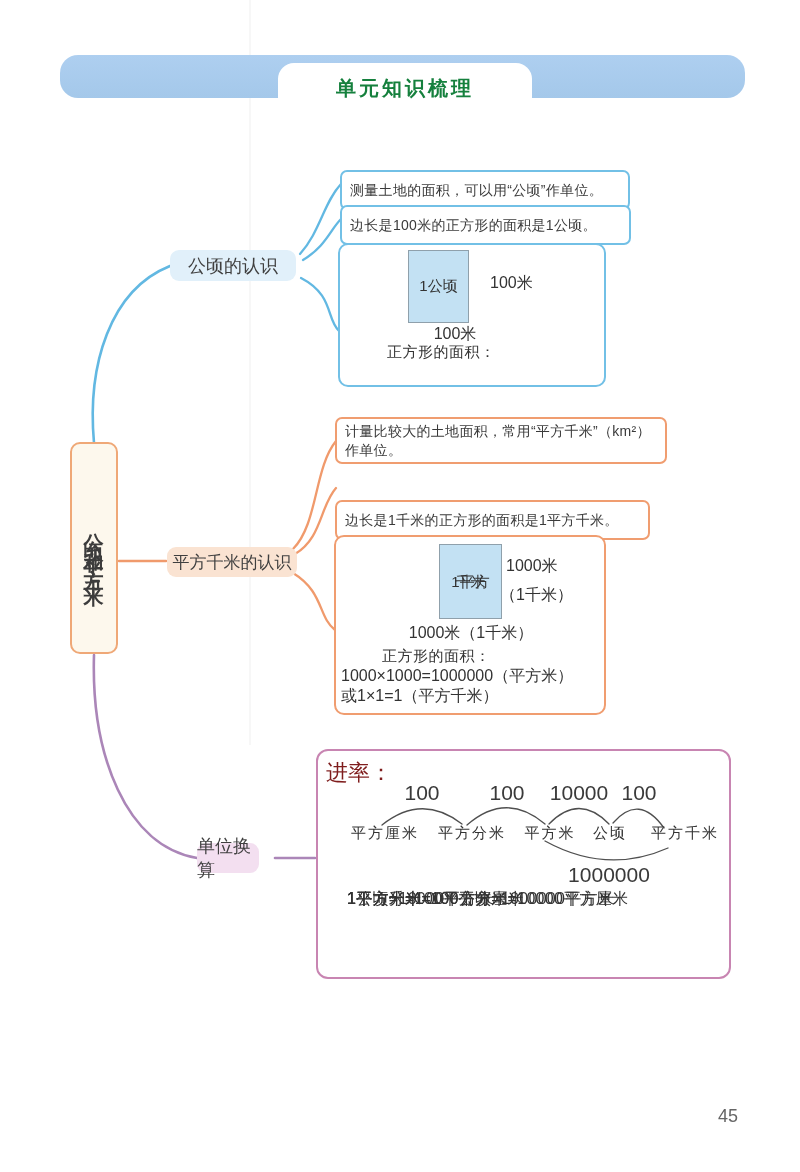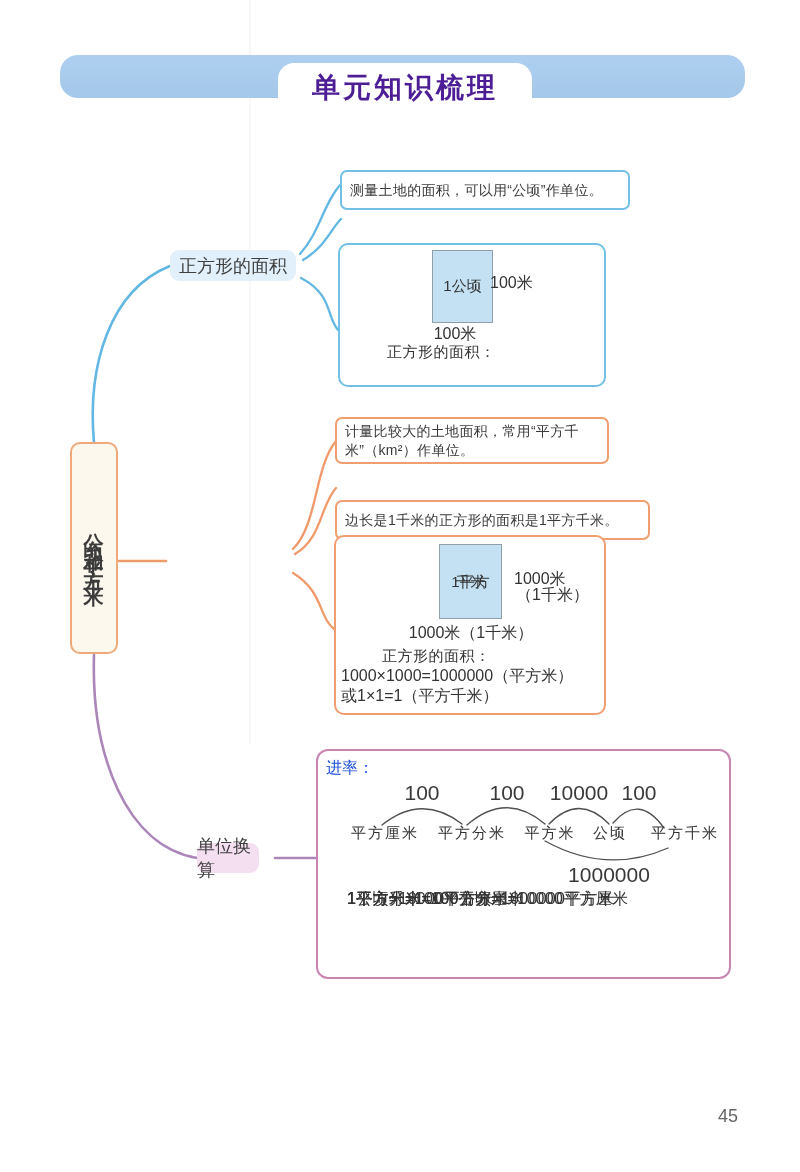--- a/index.html
+++ b/index.html
@@ -6,57 +6,57 @@
   .page{
     position:relative;width:800px;height:1172px;background:#ffffff;overflow:hidden;
     font-family:"Liberation Sans","DejaVu Sans",sans-serif;color:#3c3c3c;
   }
   .crease{position:absolute;left:249px;top:0;width:2px;height:745px;background:rgba(120,120,120,0.06);}
   
   .banner{position:absolute;left:60px;top:55px;width:685px;height:43px;border-radius:18px;
     background:linear-gradient(180deg,#aecff0,#a4c8ea);}
   .title-pill{position:absolute;left:278px;top:63px;width:254px;height:50px;border-radius:16px;
     background:#ffffff;display:flex;align-items:center;justify-content:center;}
-  .title-pill .t{font-size:28px;font-weight:bold;color:#4c1d95;letter-spacing:3px;}
+  .title-pill .t{font-size:20px;font-weight:bold;color:#15803d;letter-spacing:3px;}
   
   .connectors{position:absolute;left:0;top:0;width:800px;height:1172px;}
   
   .root-node{position:absolute;left:70px;top:442px;width:48px;height:212px;border:2.5px solid #efa877;
     border-radius:10px;background:#fdf8ed;display:flex;align-items:center;justify-content:center;box-sizing:border-box;}
   .root-node .v{writing-mode:vertical-rl;text-orientation:upright;font-size:20px;font-weight:bold;
     color:#3c3c3c;letter-spacing:9px;line-height:1;}
   
   .branch-label{position:absolute;border-radius:9px;display:flex;align-items:center;justify-content:center;
     font-size:18px;color:#3f3f3f;}
   .bl-hectare{left:170px;top:250px;width:126px;height:31px;background:#e1f0fa;}
   .bl-sqkm{left:167px;top:547px;width:130px;height:30px;background:#fae3d2;font-size:17px;}
   .bl-conv{left:197px;top:843px;width:62px;height:30px;background:#f3dff0;}
   
   .note{position:absolute;background:#fff;box-sizing:border-box;display:flex;align-items:center;
     font-size:14px;line-height:19px;color:#3a3a3a;padding:18px 8px;letter-spacing:0.3px;}
   .note-blue{border:2px solid #72c0e6;border-radius:7px;}
   .note-orange{border:2px solid #f09d70;border-radius:7px;}
   .nb1{left:340px;top:170px;width:290px;height:27px;}
   .nb2{left:340px;top:205px;width:291px;height:28px;}
-  .no1{left:335px;top:417px;width:274px;height:47px;}
+  .no1{left:335px;top:417px;width:332px;height:47px;}
   .no2{left:335px;top:500px;width:315px;height:26px;}
   
   .bigbox{position:absolute;background:#fff;box-sizing:border-box;}
   .bb-blue{left:338px;top:243px;width:268px;height:144px;border:2px solid #72c0e6;border-radius:10px;}
   .bb-orange{left:334px;top:535px;width:272px;height:180px;border:2px solid #f09d70;border-radius:10px;}
   .bb-pink{left:316px;top:749px;width:415px;height:230px;border:2px solid #c885b2;border-radius:12px;}
   .bigbox *{position:absolute;}
   .sq{background:#c3e1f3;border:1.5px solid #8fa0ab;box-sizing:border-box;display:flex;
     align-items:center;justify-content:center;flex-direction:column;font-size:15px;color:#333;}
   .dim{font-size:16px;color:#333;white-space:nowrap;}
   .area-txt{font-size:15px;color:#333;white-space:nowrap;letter-spacing:0.5px;margin-left:40px;}
   .formula{font-size:16px;color:#333;white-space:nowrap;}
   .center-x{transform:translateX(-50%);}
   
-  .rate-title{font-size:16px;color:#1d4ed8;}
+  .rate-title{font-size:22px;color:#7f1d1d;}
   .rate-num{font-size:21px;color:#3a3a3a;white-space:nowrap;transform:translateX(-50%);}
   .unit{font-size:15px;color:#333;white-space:nowrap;letter-spacing:2px;transform:translateX(-50%);}
   .equations{font-size:16px;line-height:23.5px;color:#333;white-space:nowrap;letter-spacing:0.3px;}
   .page-num{position:absolute;left:718px;top:1106px;font-size:18px;color:#666;}
 </style>
 </head>
 <body>
 
 <div class="page">
 
@@ -80,47 +80,51 @@
       <path stroke="#ab86b8" stroke-width="2.6" d="M 94 655 C 91 755 126 846 197 858"></path>
       <path stroke="#ab86b8" stroke-width="2.6" d="M 275 858 L 315 858"></path>
     </g>
   </svg>
 
   <div class="root-node">
     <span class="v">公顷和平方千米</span>
   </div>
 
   <div class="branch-label bl-hectare">
-    <span>正方形的面积</span>
+    <span>公顷的认识</span>
+  </div>
+  <div class="branch-label bl-sqkm">
+    <span>平方千米的认识</span>
   </div>
   <div class="branch-label bl-conv">
     <span>单位换算</span>
   </div>
 
   <div class="note note-blue nb1">测量土地的面积，可以用“公顷”作单位。</div>
+  <div class="note note-blue nb2">边长是100米的正方形的面积是1公顷。</div>
 
   <div class="bigbox bb-blue">
-    <div class="sq" style="left:92px;top:5px;width:61px;height:73px;">
+    <div class="sq" style="left:68px;top:5px;width:61px;height:73px;">
       <span>1公顷</span>
     </div>
     <span class="dim" style="left:150px;top:28px;">100米</span>
     <span class="dim center-x" style="left:115px;top:79px;">100米</span>
     <span class="area-txt" style="left:7px;top:98px;">正方形的面积：</span>
   </div>
 
   <div class="note note-orange no1">计量比较大的土地面积，常用“平方千米”（km²）作单位。</div>
   <div class="note note-orange no2">边长是1千米的正方形的面积是1平方千米。</div>
 
   <div class="bigbox bb-orange">
     <div class="sq" style="left:103px;top:7px;width:63px;height:75px;line-height:19px;">
       <span>1平方</span>
       <span>千米</span>
     </div>
-    <span class="dim" style="left:170px;top:32px;margin-left:8px;">1000米</span>
-    <span class="dim" style="left:180px;top:48px;">（1千米）</span>
+    <span class="dim" style="left:170px;top:19px;">1000米</span>
+    <span class="dim" style="left:164px;top:48px;">（1千米）</span>
     <span class="dim center-x" style="left:135px;top:86px;">1000米（1千米）</span>
     <span class="area-txt" style="left:6px;top:110px;">正方形的面积：</span>
     <span class="formula" style="left:5px;top:129px;">1000×1000=1000000（平方米）</span>
     <span class="formula" style="left:5px;top:149px;">或1×1=1（平方千米）</span>
   </div>
 
   <div class="bigbox bb-pink">
     <span class="rate-title" style="left:8px;top:7px;">进率：</span>
 
     <svg style="left:0;top:0;" width="415" height="150" viewBox="0 0 415 150">

